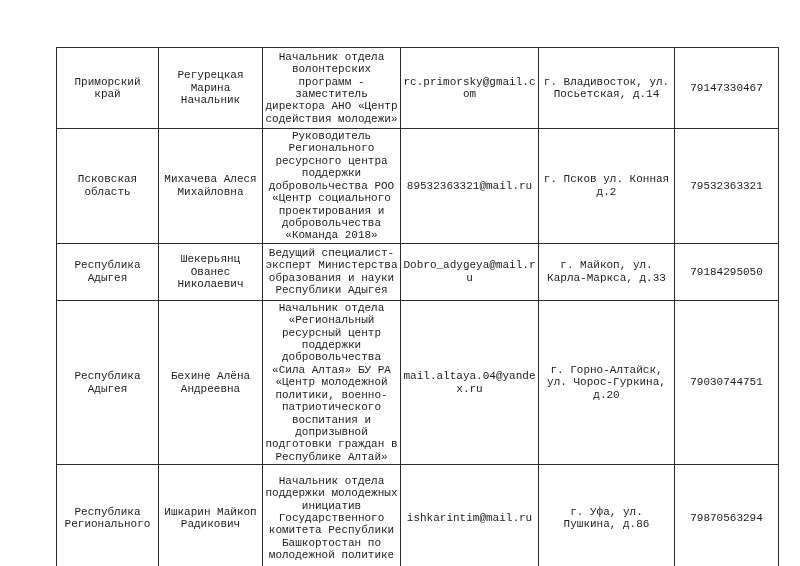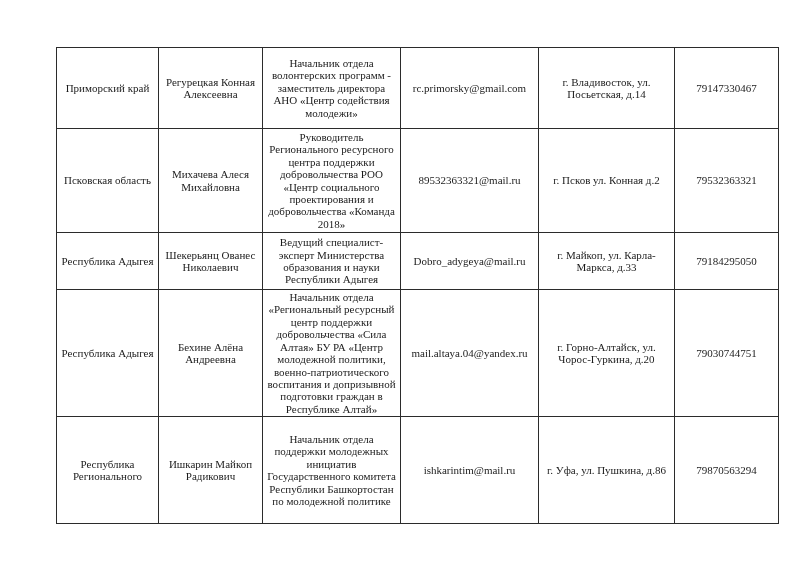--- a/index.html
+++ b/index.html
@@ -25,20 +25,21 @@
   }
   table.contacts td {
     border: 1px solid #2b2b2b;
     text-align: center;
     vertical-align: middle;
     font-size: 11px;
     line-height: 1.13;
     padding: 1px 2px;
     overflow: hidden;
     word-wrap: break-word;
+    font-family: Liberation Mono, monospace;
   }
   col.c-region  { width: 102px; }
   col.c-name    { width: 104px; }
   col.c-position{ width: 138px; }
   col.c-email   { width: 138px; }
   col.c-address { width: 136px; }
   col.c-phone   { width: 104px; }
   tr.r-0 { height: 81px; }
   tr.r-1 { height: 104px; }
   tr.r-2 { height: 57px; }
@@ -54,21 +55,21 @@
       <col class="c-region">
       <col class="c-name">
       <col class="c-position">
       <col class="c-email">
       <col class="c-address">
       <col class="c-phone">
     </colgroup>
     <tbody>
       <tr class="r-0">
         <td>Приморский край</td>
-        <td>Регурецкая Конная Алексеевна</td>
+        <td>Регурецкая Марина Начальник</td>
         <td>Начальник отдела волонтерских программ - заместитель директора АНО «Центр содействия молодежи»</td>
         <td>rc.primorsky@gmail.com</td>
         <td>г. Владивосток, ул. Посьетская, д.14</td>
         <td>79147330467</td>
       </tr>
       <tr class="r-1">
         <td>Псковская область</td>
         <td>Михачева Алеся Михайловна</td>
         <td>Руководитель Регионального ресурсного центра поддержки добровольчества РОО «Центр социального проектирования и добровольчества «Команда 2018»</td>
         <td>89532363321@mail.ru</td>

